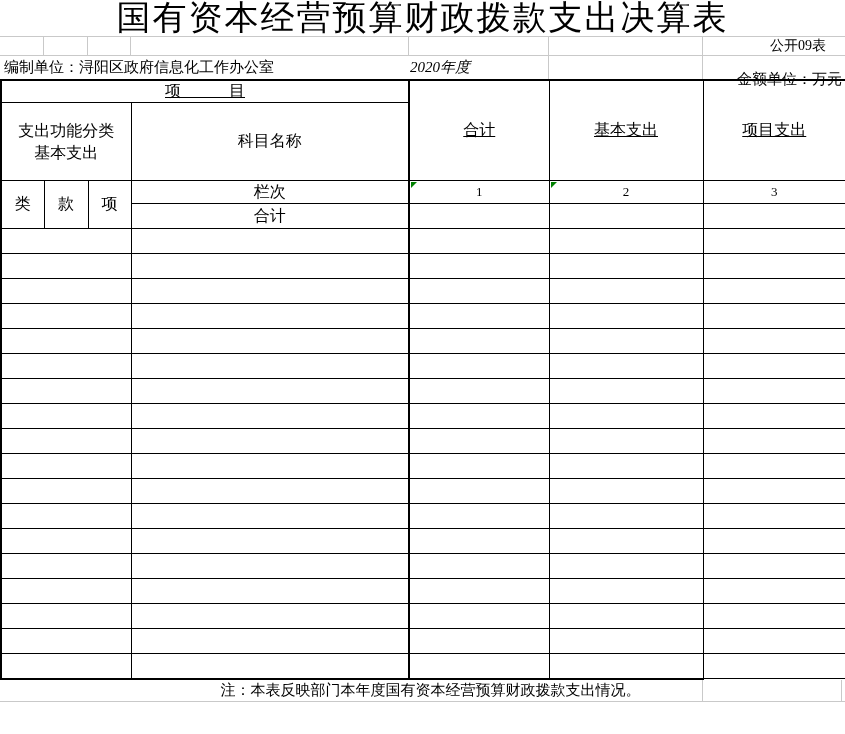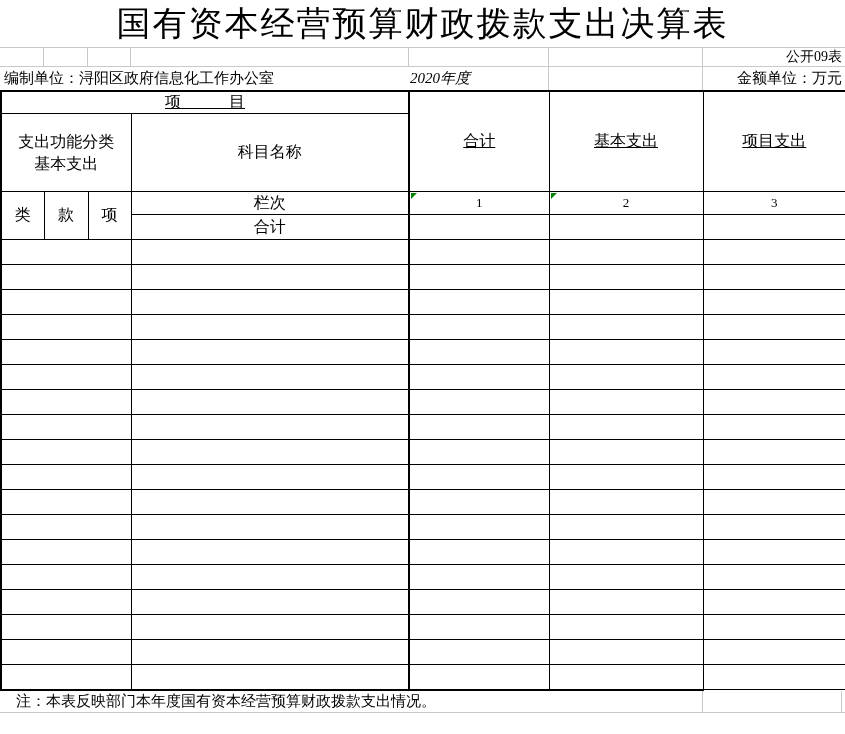--- a/index.html
+++ b/index.html
@@ -2,29 +2,29 @@
 <html><head>
 <meta charset="utf-8">
 <style>
   html,body{margin:0;padding:0;background:#fff;}
   body{width:845px;height:734px;overflow:hidden;
        font-family:"Liberation Serif","DejaVu Serif",serif;color:#000;}
   *{box-sizing:border-box;}
   .sheet{position:relative;width:845px;height:734px;background:#fff;overflow:hidden;}
 
   
-  .r-title{height:48px;display:flex;align-items:center;justify-content:center;
+  .r-title{height:37px;display:flex;align-items:center;justify-content:center;
            font-size:34px;letter-spacing:2px;white-space:nowrap;
            border-bottom:1px solid #c9c9c9;}
   .r-pub{position:relative;height:19px;line-height:17px;font-size:14px;
-         text-align:right;padding-right:3px;border-bottom:1px solid #c9c9c9;}
+         text-align:right;padding-right:19px;border-bottom:1px solid #c9c9c9;}
   .r-meta{position:relative;height:23px;line-height:22px;font-size:15px;}
   .r-meta .unit{position:absolute;left:4px;top:0;white-space:nowrap;}
   .r-meta .year{position:absolute;left:410px;top:0;white-space:nowrap;font-style:italic;}
-  .r-meta .amount{position:absolute;right:3px;top:0;white-space:nowrap;}
+  .r-meta .amount{position:absolute;right:3px;top:12px;white-space:nowrap;}
   .vfaint{position:absolute;width:1px;top:0;bottom:0;background:#c9c9c9;}
 
   
   table.grid{border-collapse:collapse;table-layout:fixed;width:845px;font-size:16px;}
   table.grid td{border:1px solid #000;padding:0;text-align:center;
                 vertical-align:middle;overflow:hidden;}
   .bt2{border-top-width:2px !important;}
   .bl2{border-left-width:2px !important;}
   .br2{border-right-width:2px !important;}
   .bb2{border-bottom-width:2px !important;}
@@ -32,21 +32,21 @@
   tr.h25, tr.body{height:25px;}
   .prewrap{white-space:pre-line;line-height:22px;}
   td.rel{position:relative;}
   td.num{font-size:13px;}
   .tri{position:absolute;left:1px;top:1px;width:0;height:0;
        border-top:6px solid #008000;border-right:6px solid transparent;}
 
   
   .notes{position:relative;font-size:15px;}
   .note-row{position:relative;height:22px;line-height:21px;padding-left:16px;
-            white-space:nowrap;border-bottom:1px solid #c9c9c9;}
+            white-space:nowrap;border-bottom:1px solid #c9c9c9;text-align:center;}
   .notes .nv{position:absolute;width:1px;background:#c9c9c9;}
 </style>
 </head>
 <body>
 
 <div class="sheet">
 
   <div class="r-title">国有资本经营预算财政拨款支出决算表</div>
 
   <div class="r-pub">

